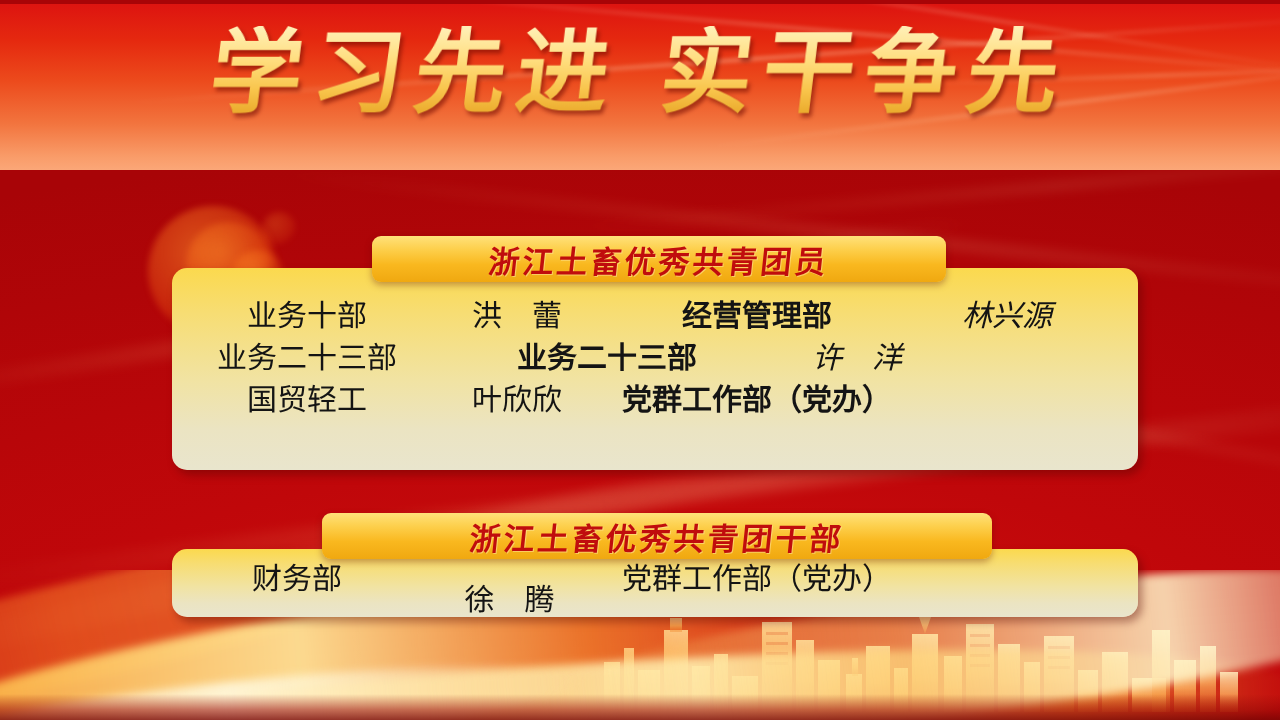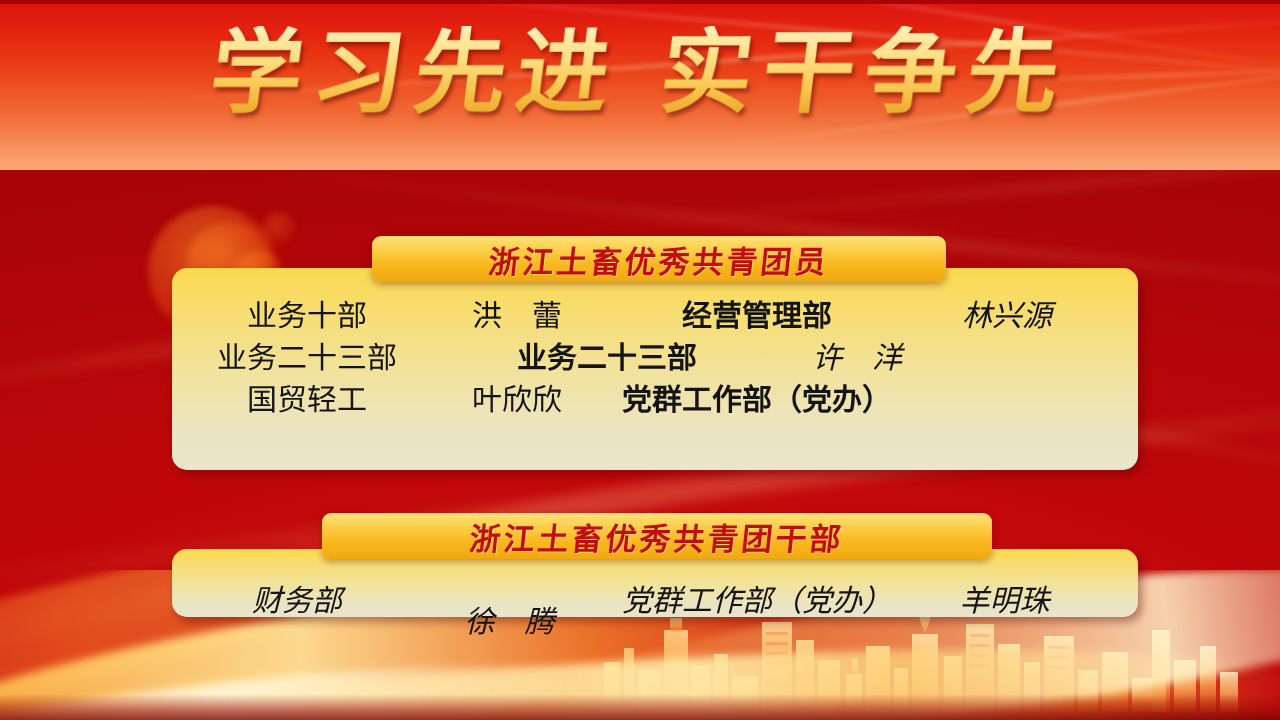--- a/index.html
+++ b/index.html
@@ -258,26 +258,25 @@
 
 
     </div>
   </div>
 
   <div class="gold-pill" style="left:322px; top:513px; width:670px;">
     <span>浙江土畜优秀共青团干部</span>
   </div>
 
   <div class="panel p2" style="left:172px; top:549px; width:966px; height:68px;">
-    <div class="panel-rows" style="top:28px;font-style:italic;">
+    <div class="panel-rows" style="top:6px;">
       <div class="row">
         <div class="c1">财务部</div>
         <div class="c2">徐　腾</div>
         <div class="c3">党群工作部（党办）</div>
-        <div class="c4">羊明珠</div>
       </div>
     </div>
   </div>
 
   <div class="bottom-wrap">
     <svg class="city" viewBox="0 0 640 112" preserveAspectRatio="none">
       <defs>
         <linearGradient id="cityg" x1="0" y1="0" x2="0" y2="1">
           <stop offset="0%" stop-color="#ffe9c8" stop-opacity="0.95"></stop>
           <stop offset="55%" stop-color="#ffb469" stop-opacity="0.8"></stop>

